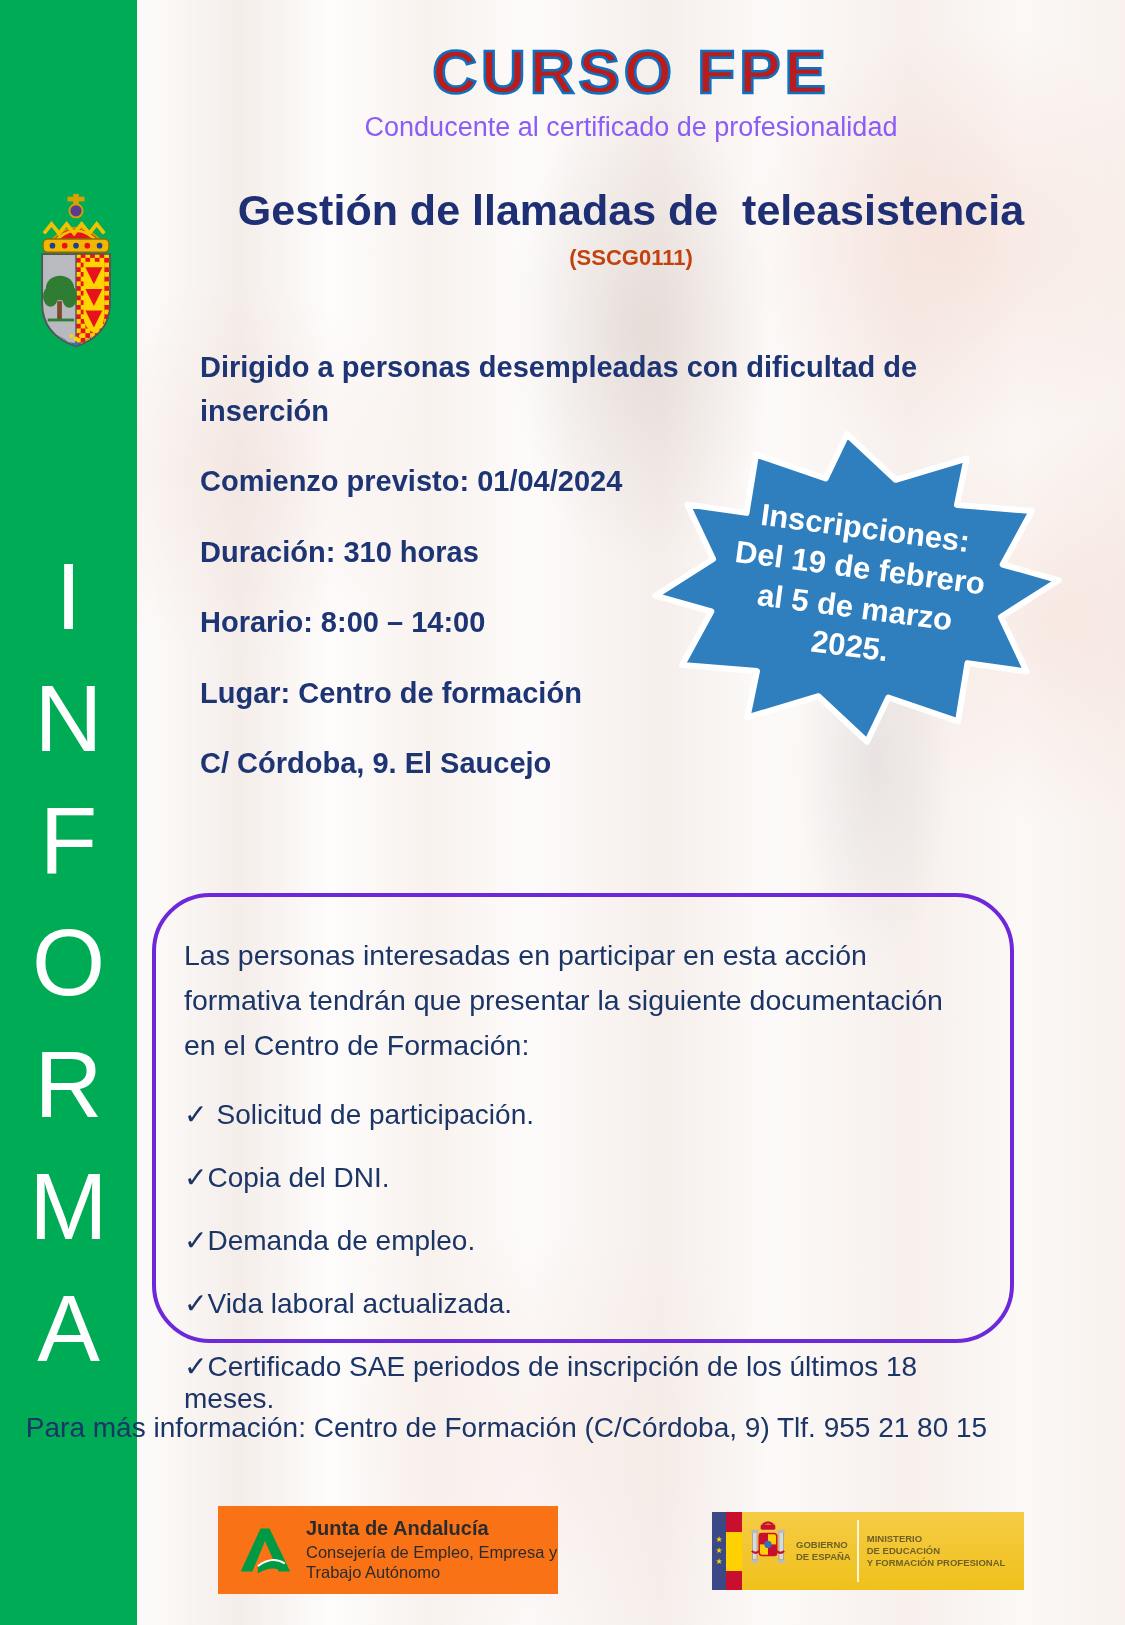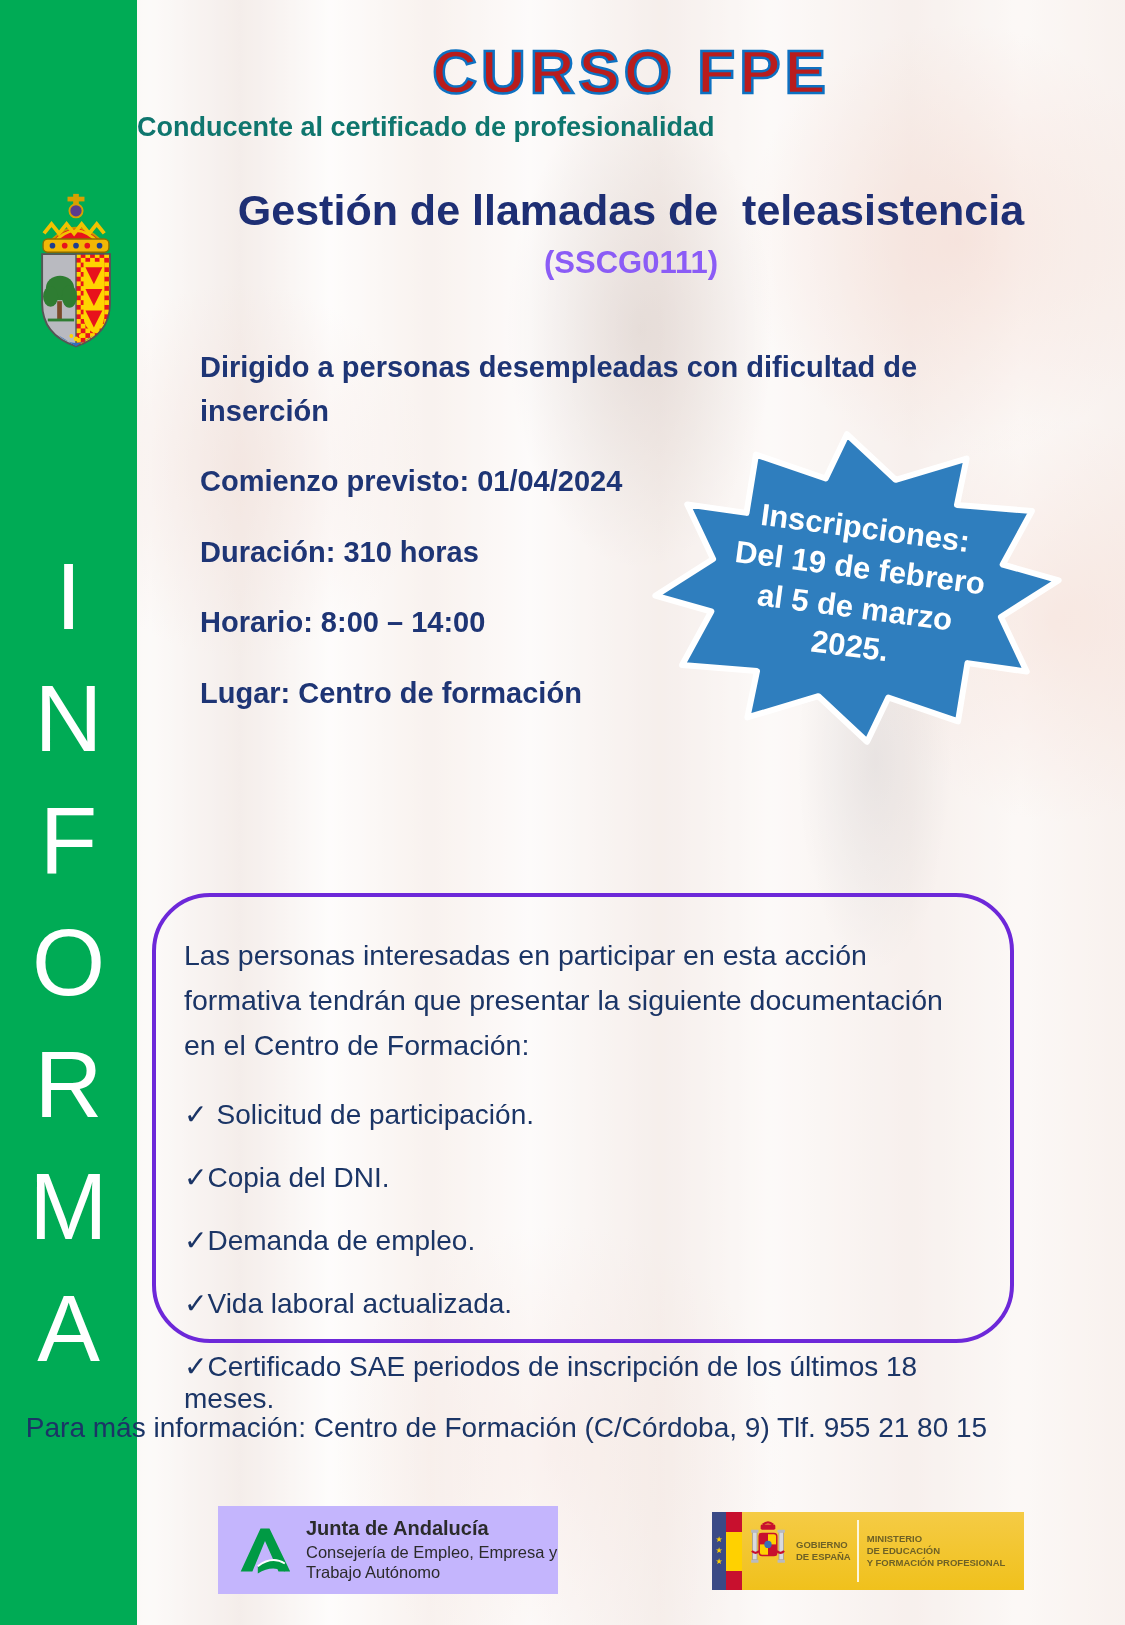--- a/index.html
+++ b/index.html
@@ -24,26 +24,26 @@
   .band{position:absolute;left:0;top:0;width:137px;height:100%;background:#00ab55;}
   .informa{position:absolute;left:0;top:536px;width:137px;display:flex;flex-direction:column;
            align-items:center;color:#fff;font-size:94px;line-height:122px;font-weight:400;}
 
   .crest{position:absolute;left:28px;top:192px;width:96px;height:160px;}
 
   .main{position:absolute;left:137px;right:0;top:0;height:100%;}
 
   .kicker{position:absolute;left:0;right:0;top:36px;text-align:center;color:#b91c1c;
           font-size:62px;font-weight:700;letter-spacing:4px;-webkit-text-stroke:2.5px #0d71c2;}
-  .kicker-sub{position:absolute;left:0;right:0;top:112px;color:#0f766e;
-          font-size:27px;font-weight:700;}
+  .kicker-sub{position:absolute;left:0;right:0;top:112px;text-align:center;color:#8b5cf6;
+          font-size:27px;font-weight:400;}
   .title{position:absolute;left:0;right:0;top:186px;text-align:center;color:#1e2f74;
           font-size:43px;font-weight:700;white-space:pre;}
-  .code{position:absolute;left:0;right:0;top:245px;text-align:center;color:#8b5cf6;
-          font-size:31px;font-weight:700;}
+  .code{position:absolute;left:0;right:0;top:245px;text-align:center;color:#c2410c;
+          font-size:22px;font-weight:700;}
 
   .details{position:absolute;left:55px;top:346px;width:845px;color:#1e3575;
            font-size:29px;font-weight:700;line-height:1.5;}
   .details p{margin:0 0 27px 8px;}
 
   
   .badge{position:absolute;left:508px;top:425px;width:425px;height:325px;}
   .badge svg{position:absolute;inset:0;overflow:visible;}
   .badge-text{position:absolute;inset:58px 34px;display:flex;flex-direction:column;justify-content:center;
       text-align:center;color:#fff;font-size:31px;font-weight:700;line-height:1.28;
@@ -55,21 +55,21 @@
   .req-intro{font-size:28.5px;line-height:1.58;margin:0;}
   .req-list{list-style:none;margin:24px 0 0 0;padding:0;font-size:28px;}
   .req-list li{margin-top:30px;}
   .req-list .check{margin-right:0px;}
   .req-list li:first-child .check{margin-right:9px;}
 
   .footer-info{position:absolute;left:0px;right:112px;top:1412px;text-align:center;
       color:#1b3566;font-size:28px;}
 
   
-  .junta{position:absolute;left:218px;top:1506px;width:340px;height:88px;background:#c4b5fd;
+  .junta{position:absolute;left:218px;top:1506px;width:340px;height:88px;background:#f97316;
       display:flex;align-items:center;padding-left:20px;box-sizing:border-box;}
   .junta-text{margin-left:14px;color:#2b2b2b;}
   .junta-title{font-size:20px;font-weight:700;margin-bottom:3px;}
   .junta-sub{font-size:16.5px;line-height:1.2;}
 
   .gob{position:absolute;left:712px;top:1512px;width:312px;height:78px;
       background:linear-gradient(180deg,#f5cb45,#f0c11c);display:flex;align-items:stretch;}
   .eu-strip{width:14px;background:#3b4a86;color:#ffd100;display:flex;flex-direction:column;
       justify-content:center;align-items:center;font-size:8px;line-height:11px;}
   .flag-strip{width:16px;display:flex;flex-direction:column;}
@@ -147,20 +147,21 @@
     <div class="kicker-sub">Conducente al certificado de profesionalidad</div>
     <div class="title">Gestión de llamadas de  teleasistencia</div>
     <div class="code">(SSCG0111)</div>
 
     <div class="details">
       <p>Dirigido a personas desempleadas con dificultad de inserción</p>
       <p>Comienzo previsto: 01/04/2024</p>
       <p>Duración: 310 horas</p>
       <p>Horario: 8:00 – 14:00</p>
       <p>Lugar: Centro de formación</p>
+      <p>C/ Córdoba, 9. El Saucejo</p>
     </div>
 
     <div class="badge">
       <svg viewBox="0 0 425 325">
         <polygon id="star-poly" fill="#2f7ebe" stroke="#ffffff" stroke-width="6" stroke-linejoin="round" points="201.9,9.2 250.6,54.8 321.6,33.6 312.0,79.9 386.9,86.0 357.7,139.5 413.7,155.3 355.9,192.0 381.7,246.6 322.5,238.1 313.0,296.4 243.3,272.5 222.1,316.8 173.4,271.2 102.4,292.4 112.0,246.1 37.1,240.0 66.3,186.5 10.3,170.7 68.1,134.0 42.3,79.4 101.5,87.9 111.0,29.6 180.7,53.5"></polygon>
       </svg>
       <div class="badge-text">
         <span>Inscripciones:</span>
         <span>Del 19 de febrero</span>
         <span>al 5 de marzo</span>

